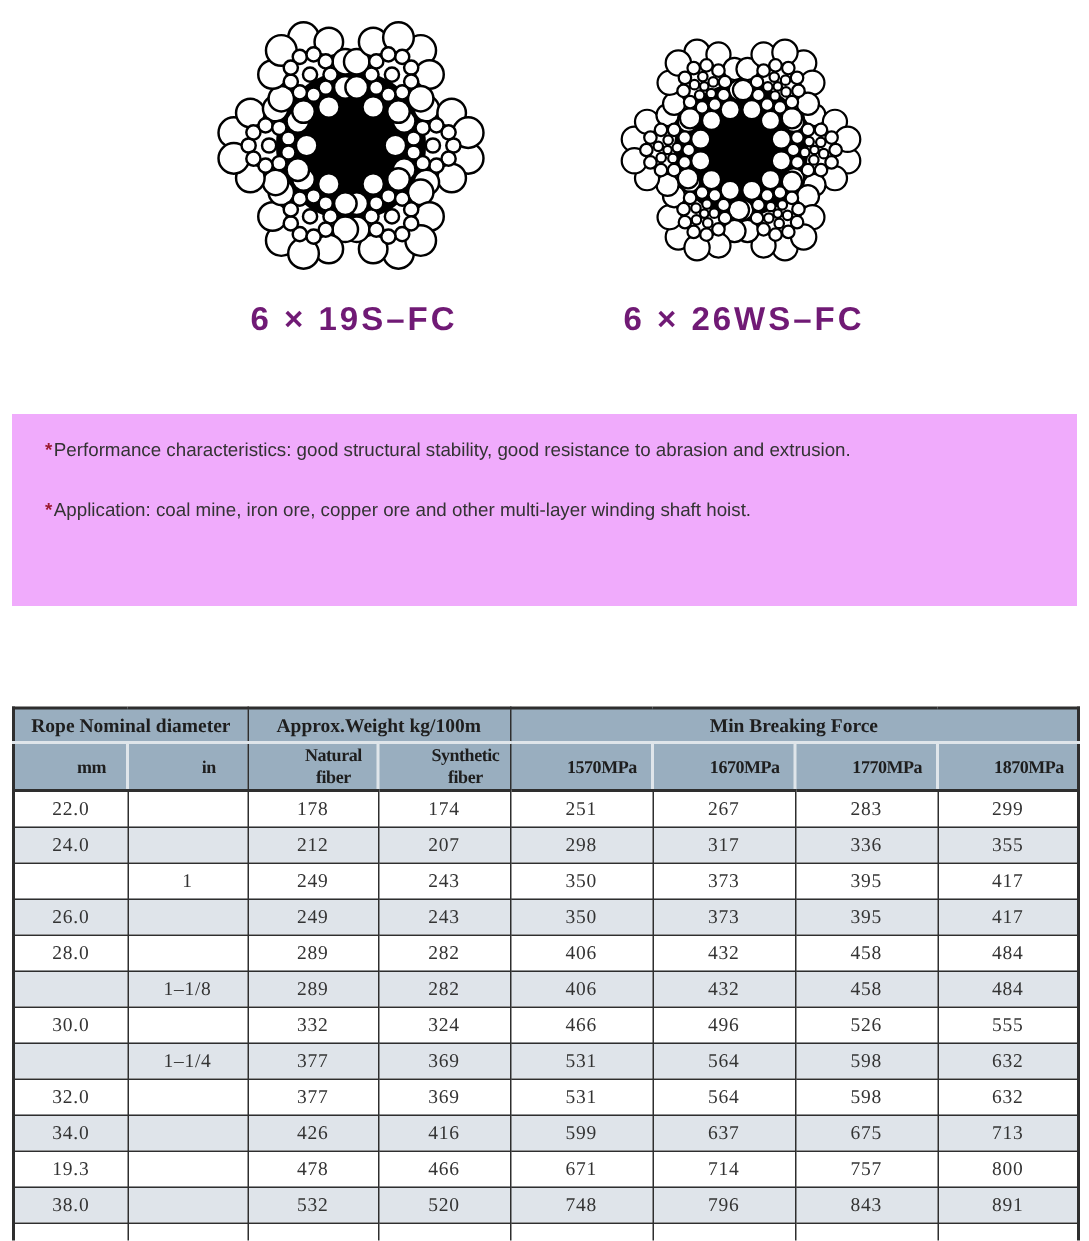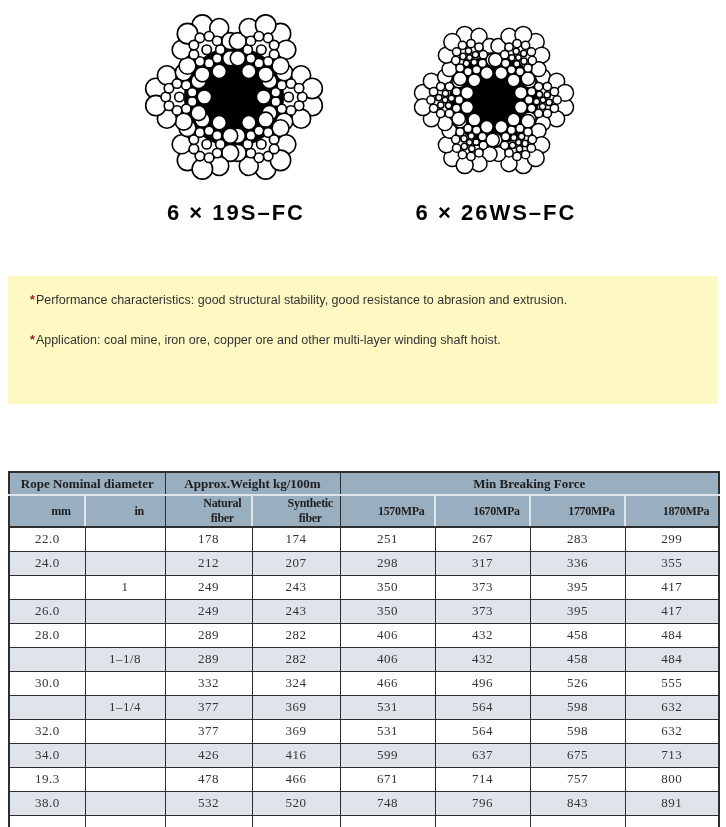--- a/index.html
+++ b/index.html
@@ -18,31 +18,31 @@
   #fig2 { left: 408px; top: 17px; }
   #fig1 svg { width: 188px; height: 182px; }
   #fig2 svg { width: 172px; height: 166px; }
   .fig-label {
     position: absolute;
     top: 200px;
     text-align: center;
     font-weight: bold;
     font-size: 22px;
     letter-spacing: 2px;
-    color: #000000;
+    color: #701a75;
   }
   #label1 { left: 140px; width: 192px; }
   #label2 { left: 400px; width: 192px; }
 
   
   .infobox {
     position: absolute;
     left: 8px; top: 276px;
     width: 710px; height: 128px;
-    background: #fef9c3;
+    background: #f0abfc;
     padding: 17px 20px 0 22px;
   }
   .infobox p {
     margin: 0 0 25px 0;
     font-size: 12.5px;
     line-height: 15px;
     color: #333333;
   }
   .star { color: #9b1b30; font-weight: bold; margin-right: 1px; }
 

